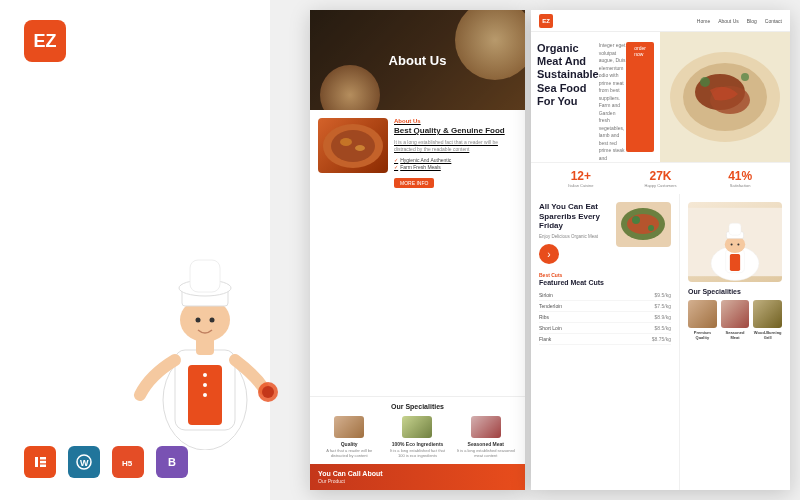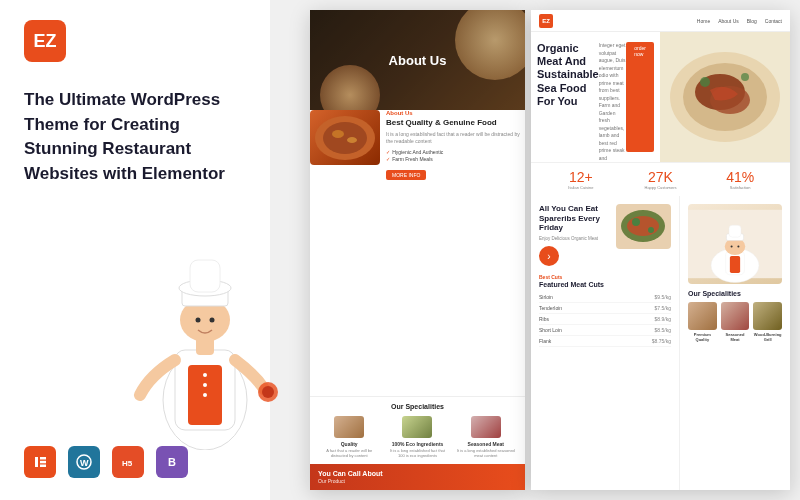--- a/index.html
+++ b/index.html
@@ -144,22 +144,24 @@
       z-index: 2;
       text-align: center;
     }
     .ml-hero-title {
       color: #fff;
       font-size: 13px;
       font-weight: 700;
     }
 
     .ml-content {
-      flex: 1;
-      overflow: hidden;
+      padding: 8px;
+      flex: 1;
+      overflow: hidden;
+      text-decoration: underline;
     }
     .ml-about-row {
       display: flex;
       gap: 6px;
       margin-bottom: 8px;
     }
     .ml-food-img {
       width: 70px;
       height: 55px;
       border-radius: 4px;
@@ -350,22 +352,22 @@
       gap: 0;
       padding: 6px 10px;
       background: #fff;
       border-top: 1px solid #f0f0f0;
     }
     .mr-stat {
       flex: 1;
       text-align: center;
     }
     .mr-stat-num {
-      font-size: 14px;
-      font-weight: 400;
+      font-size: 12px;
+      font-weight: 700;
       color: #e84d1c;
     }
     .mr-stat-label {
       font-size: 4px;
       color: #888;
     }
 
     .mr-section2 {
       display: flex;
       gap: 0;
@@ -488,21 +490,20 @@
 
   </style>
 </head>
 <body>
 
 <div class="left-panel">
   <div class="brand-row">
     <div class="ez-badge">EZ</div>
   </div>
 
-  <p class="tagline">The Ultimate WordPress Theme for Creating Stunning Restaurant Websites with Elementor</p>
 
   <div class="chef-area">
     <svg width="170" height="230" viewBox="0 0 170 230">
 
       <ellipse cx="85" cy="180" rx="42" ry="50" fill="#fff" stroke="#ddd" stroke-width="1"></ellipse>
 
       <rect x="55" y="130" width="60" height="80" rx="10" fill="#fff" stroke="#ddd" stroke-width="1"></rect>
 
       <rect x="68" y="145" width="34" height="60" rx="4" fill="#e84d1c"></rect>
 

